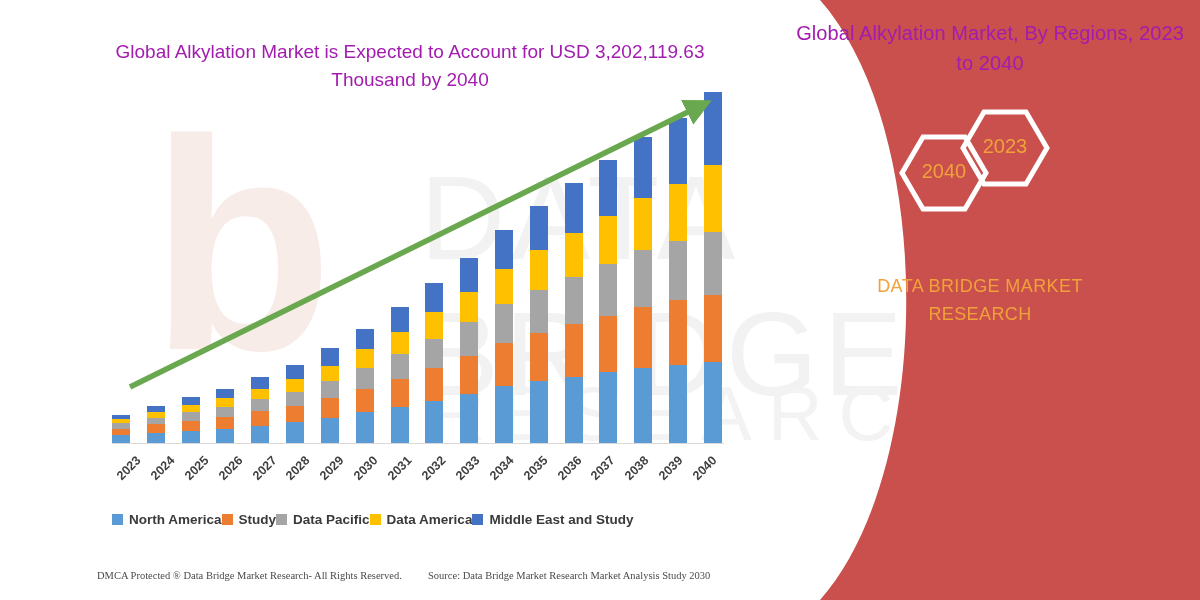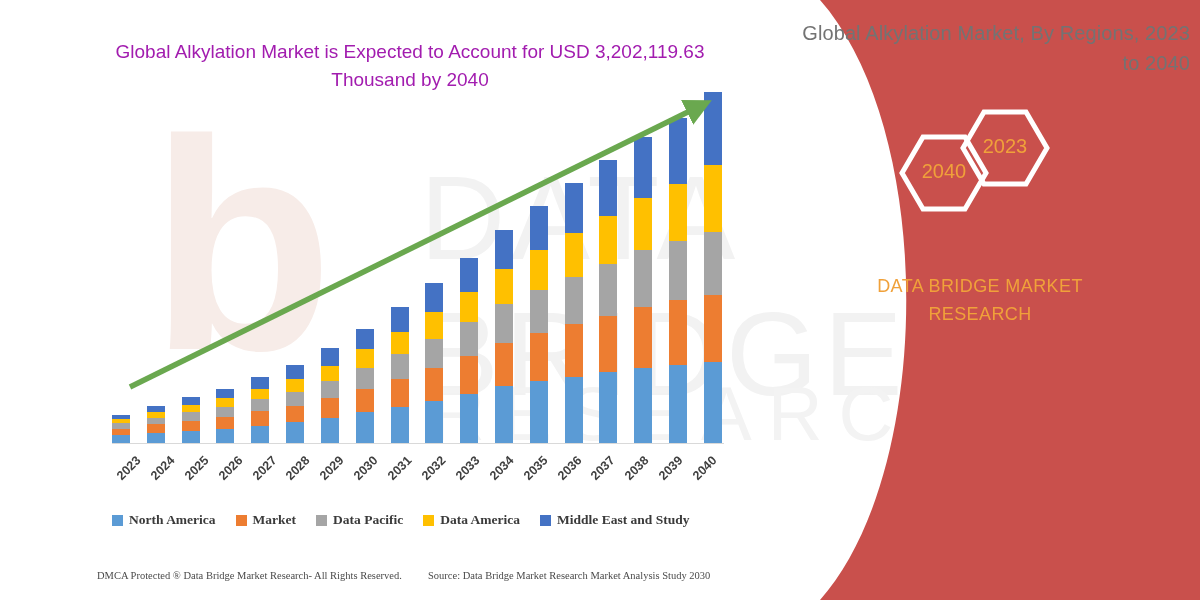--- a/index.html
+++ b/index.html
@@ -10,21 +10,21 @@
   }
   #root{position:absolute;inset:0;background:#fff;overflow:hidden;}
 
   
   .red-panel{position:absolute;top:0;right:0;width:440px;height:600px;}
   .red-panel svg{position:absolute;top:0;left:0;}
   .red-content{position:absolute;top:0;left:0;width:440px;height:600px;}
 
   .rp-title{
     position:absolute;left:30px;top:18px;width:400px;
-    text-align:right;color:#737373;font-size:20px;line-height:30px;
+    text-align:center;color:#a21caf;font-size:20px;line-height:30px;
     letter-spacing:.1px;
   }
 
   .hexwrap{position:absolute;left:0;top:108px;width:440px;height:130px;}
   .hex-label{
     position:absolute;color:#f0a13a;font-size:20px;font-weight:400;
     text-align:center;
   }
 
   .brand-line{
@@ -56,21 +56,21 @@
   .arrow{position:absolute;left:100px;top:85px;width:640px;height:330px;pointer-events:none;}
 
   
   .wm{position:absolute;pointer-events:none;user-select:none;}
   .wm-b{left:150px;top:110px;font-size:300px;color:#f7ece8;font-weight:700;line-height:270px;}
   .wm-data{left:420px;top:150px;font-size:118px;color:#f2f2f2;letter-spacing:6px;font-weight:400;}
   .wm-res{left:430px;top:370px;font-size:76px;color:#f3f3f3;letter-spacing:16px;font-weight:400;}
 
   
   .legend{position:absolute;left:112px;top:512px;width:660px;
-          display:flex;align-items:center;gap:20px;font-family:Liberation Serif, serif;}
+          display:flex;align-items:center;gap:0;}
   .lg{display:flex;align-items:center;gap:6px;}
   .lg .sw{width:11px;height:11px;display:block;}
   .lg .lb{font-size:13.5px;color:#3a3a3a;font-weight:700;white-space:nowrap;}
 
   
   .footer{position:absolute;left:0;top:568px;width:790px;height:24px;padding-left:7px;}
   .ft{position:absolute;font-family:"Liberation Serif", serif;font-size:10.5px;color:#4a4a4a;white-space:nowrap;}
   .ft-left{left:97px;top:2px;}
   .ft-right{left:428px;top:2px;}
 </style>
@@ -246,21 +246,21 @@
     <line id="arrowline" x1="30" y1="302" x2="598" y2="22" stroke="#6aa84f" stroke-width="5.5" marker-end="url(#ah)"></line>
   </svg>
 
   <div class="legend" id="legend">
       <div class="lg">
         <span class="sw" style="background: rgb(91, 155, 213);"></span>
         <span class="lb">North America</span>
       </div>
       <div class="lg">
         <span class="sw" style="background: rgb(237, 125, 49);"></span>
-        <span class="lb">Market</span>
+        <span class="lb">Study</span>
       </div>
       <div class="lg">
         <span class="sw" style="background: rgb(165, 165, 165);"></span>
         <span class="lb">Data Pacific</span>
       </div>
       <div class="lg">
         <span class="sw" style="background: rgb(255, 192, 0);"></span>
         <span class="lb">Data America</span>
       </div>
       <div class="lg">

